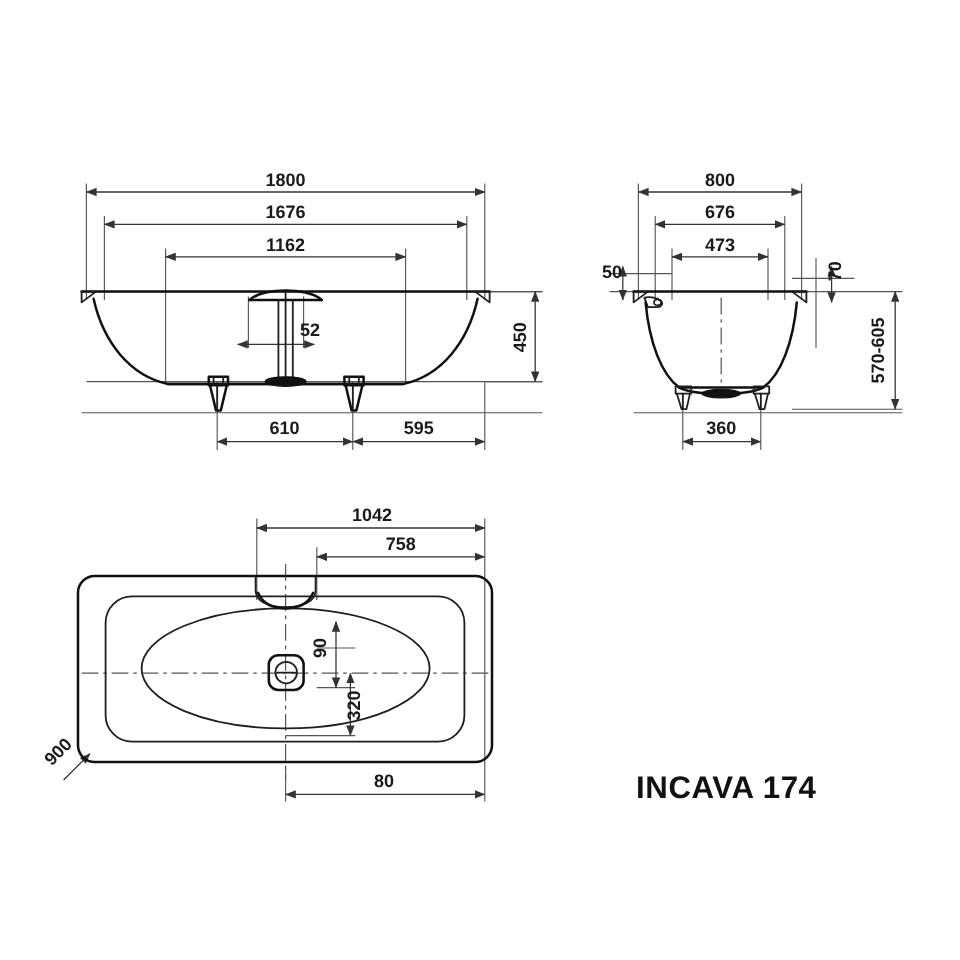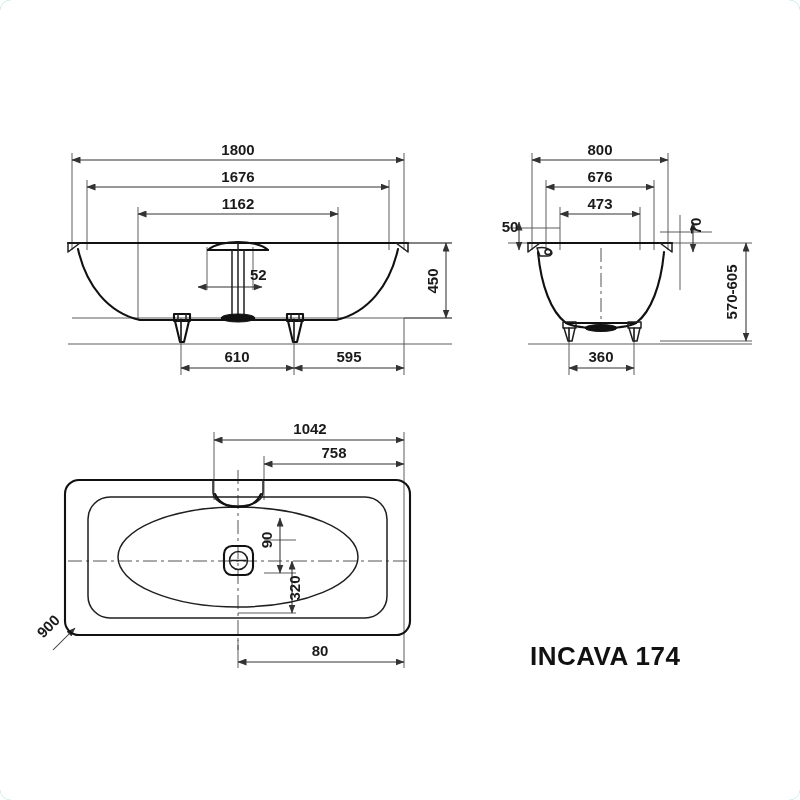--- a/index.html
+++ b/index.html
@@ -10,21 +10,20 @@
   }
   body {
     font-family: "Liberation Sans", sans-serif;
   }
   #sheet {
     position: relative;
     width: 800px;
     height: 800px;
     background: #14b8a6;
     overflow: hidden;
-    border-radius: 11px;
   }
   #sheet svg {
     display: block;
     width: 800px;
     height: 800px;
   }
   .dimtext {
     font-family: "Liberation Sans", sans-serif;
     font-size: 15px;
     font-weight: bold;

